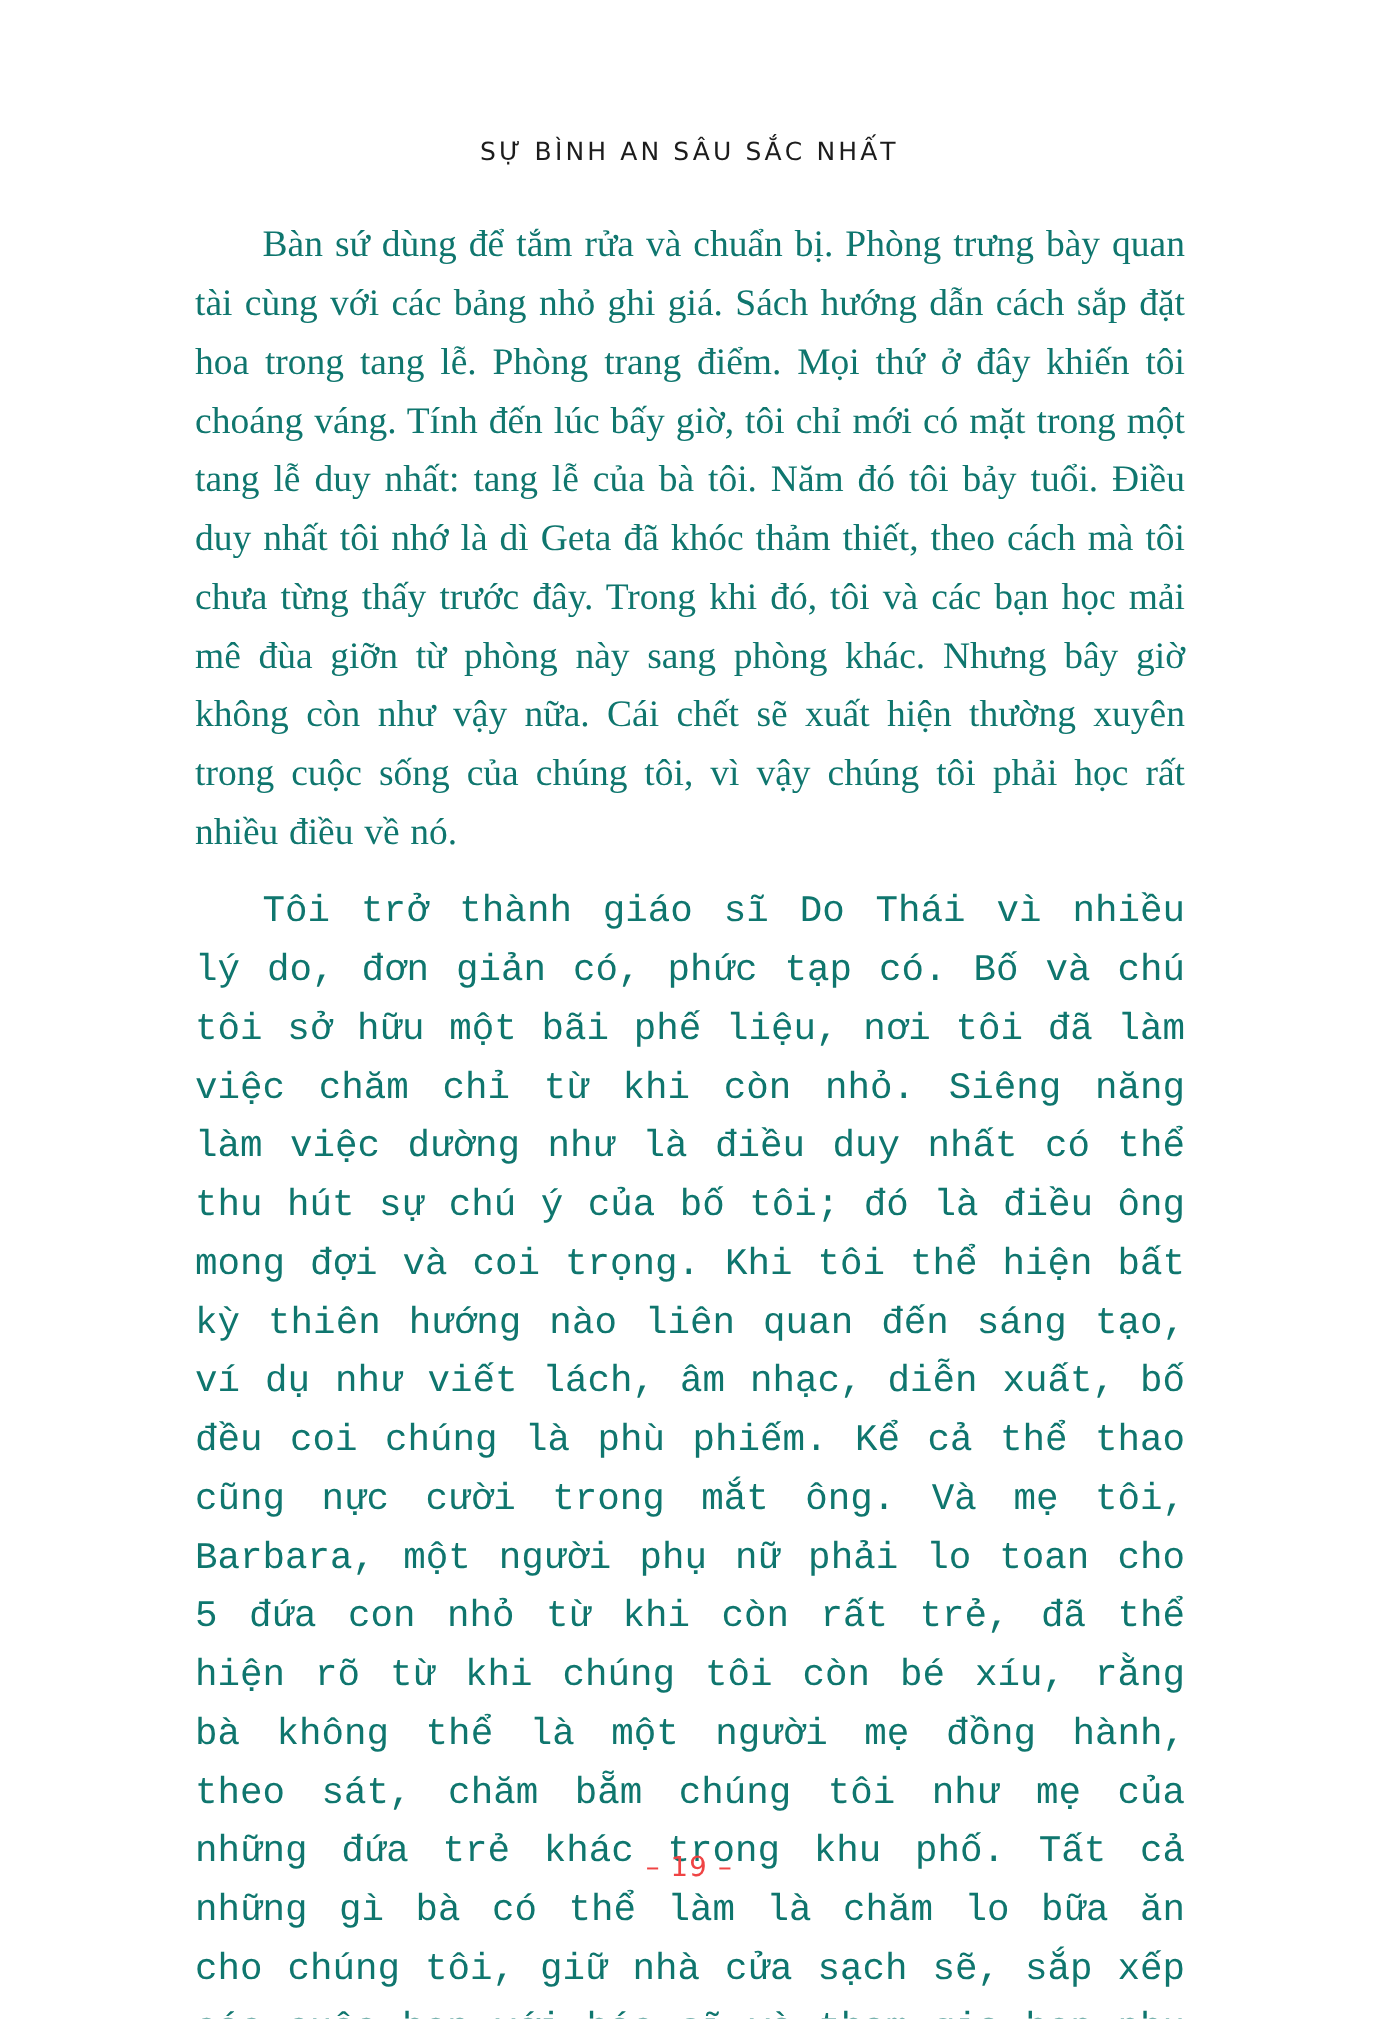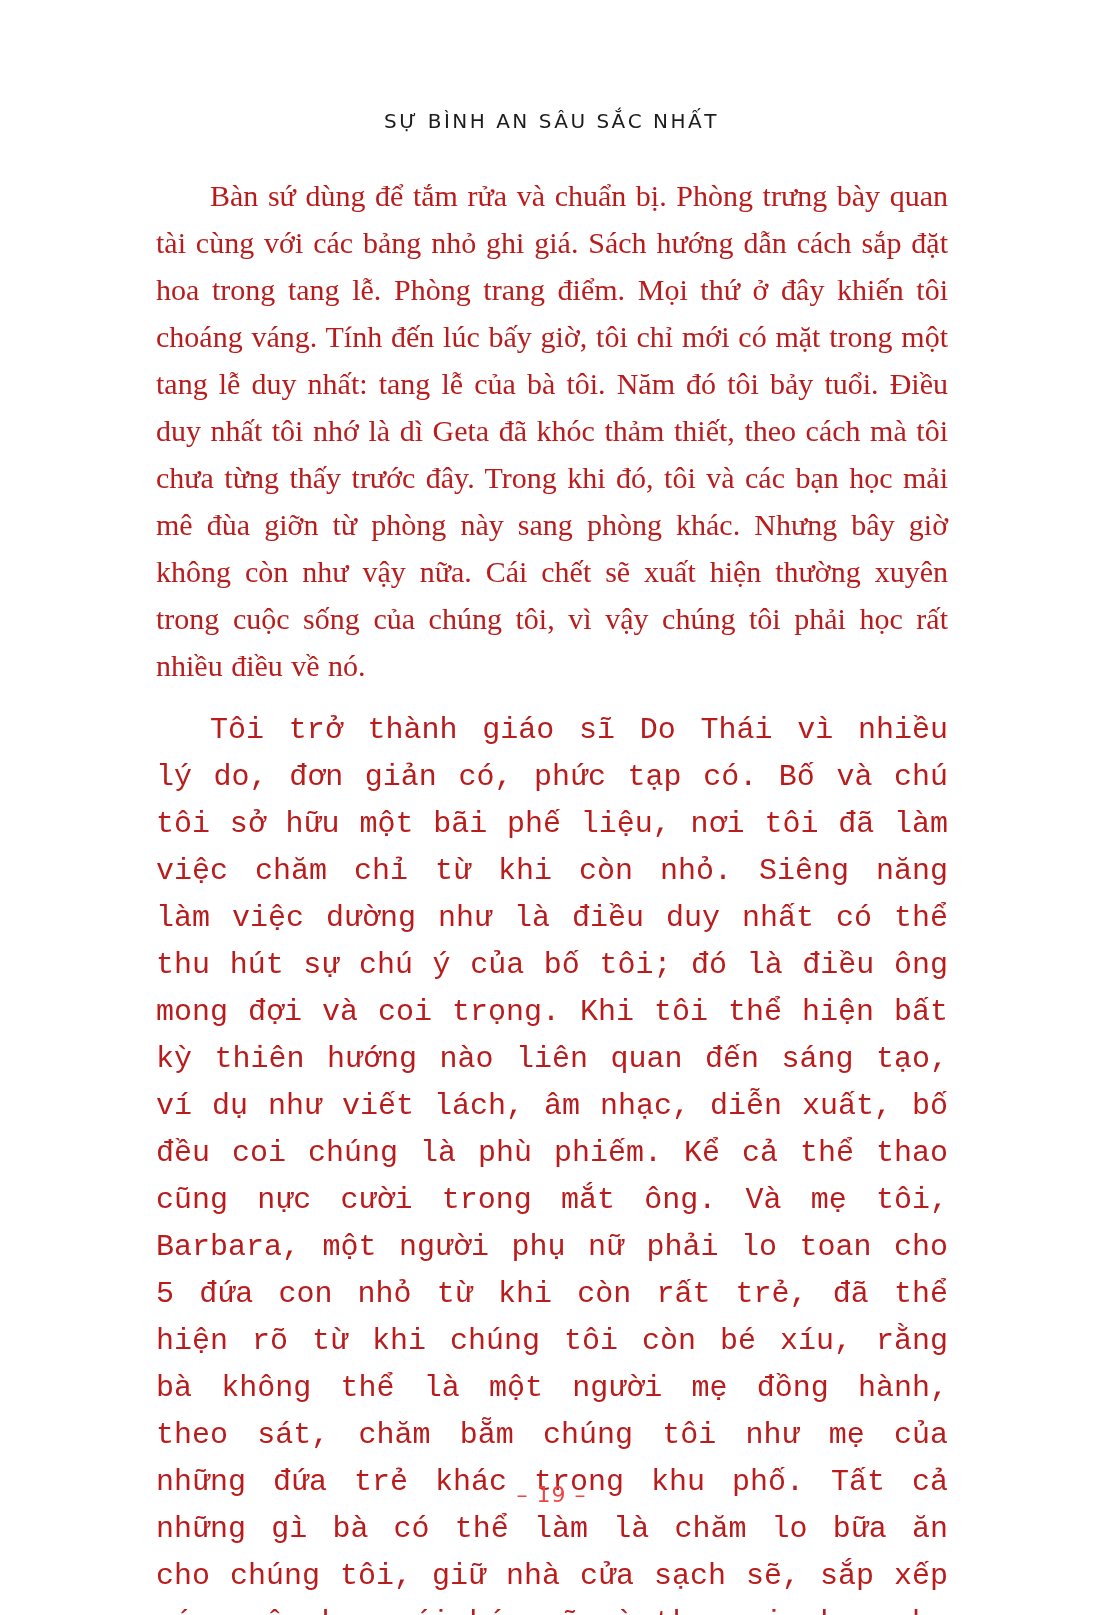--- a/index.html
+++ b/index.html
@@ -34,21 +34,21 @@
     top: 172px;
     left: 156px;
     width: 792px;
   }
   .body-text p {
     margin: 0;
     font-size: 30px;
     line-height: 47px;
     text-align: justify;
     text-indent: 54px;
-    color: #b91c1c;
+    color: #0f766e;
     word-spacing: 1px;
   }
   .body-text p + p {
     margin-top: 18px;
     font-family: Liberation Mono, monospace;
   }
   .page-footer {
     position: absolute;
     top: 1482px;
     left: 0;

